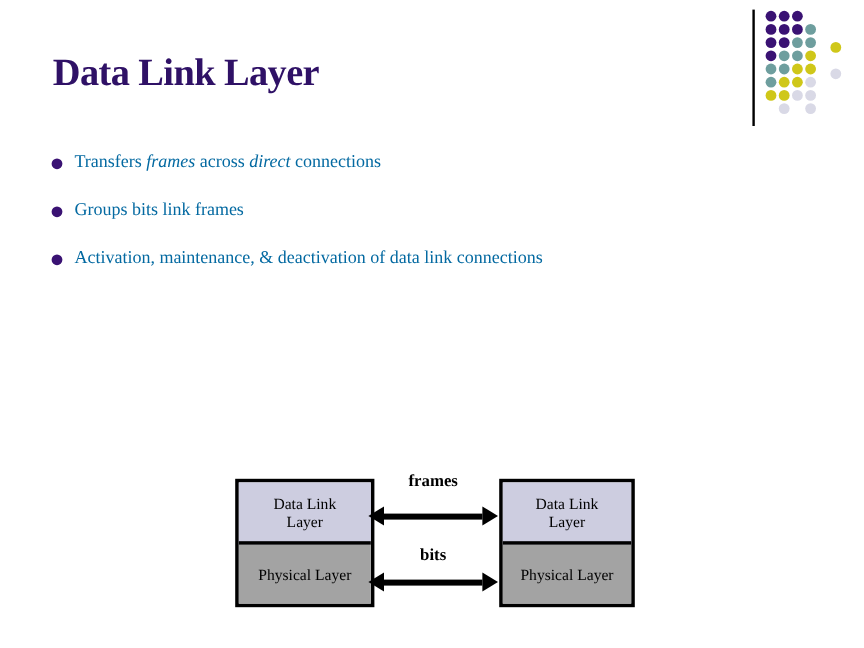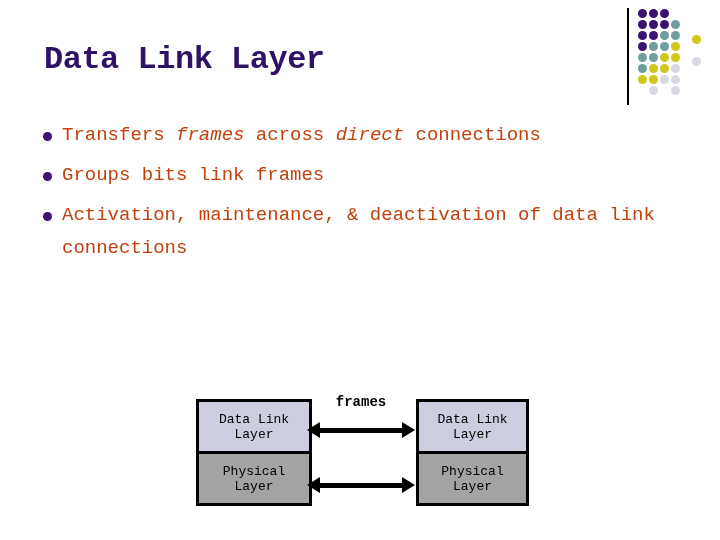--- a/index.html
+++ b/index.html
@@ -1,21 +1,21 @@
 <!DOCTYPE html>
 <html style="--title-color: #2f1166; --bullet-color: #3a1273; --box-fill: #cdcde0;"><head>
 <meta charset="utf-8">
 <style>
   html,body { margin:0; padding:0; background:#fff; }
   .slide {
     position:relative;
     width:720px; height:540px;
     background:#ffffff;
     overflow:hidden;
-    font-family:Liberation Mono, monospace;
+    font-family:Liberation Serif, serif;
   }
 
   
   .slide-title {
     position:absolute; left:44px; top:41px;
     margin:0;
     font-size:32px; font-weight:bold; letter-spacing:-0.5px;
     line-height:38px;
     color:var(--title-color, #2f1166);
   }
@@ -31,21 +31,21 @@
 
   
   .bullet-list {
     position:absolute; left:40px; top:119px; width:652px;
     margin:0; padding:0; list-style:none;
   }
   .bullet-list li {
     position:relative;
     padding-left:22px;
     margin-bottom:7px;
-    font-size:19px; line-height:33px; color:#c2410c;
+    font-size:15px; line-height:33px; color:#0369a1;
   }
   .bullet-list li::before {
     content:"";
     position:absolute; left:3px; top:13px;
     width:9px; height:9px; border-radius:50%;
     background:var(--bullet-color, #3a1273);
   }
   .bullet-text { white-space:pre-wrap; }
 
   
@@ -148,17 +148,18 @@
         <span class="box-label">Data Link Layer</span>
       </div>
       <div class="box box-bottom">
         <span class="box-label">Physical Layer</span>
       </div>
     </div>
 
     <div class="arrow-label label-frames">frames</div>
     <div class="arrow arrow-frames"></div>
 
+    <div class="arrow-label label-bits">bits</div>
     <div class="arrow arrow-bits"></div>
 
   </div>
 
 </div>
 
 </body></html>

